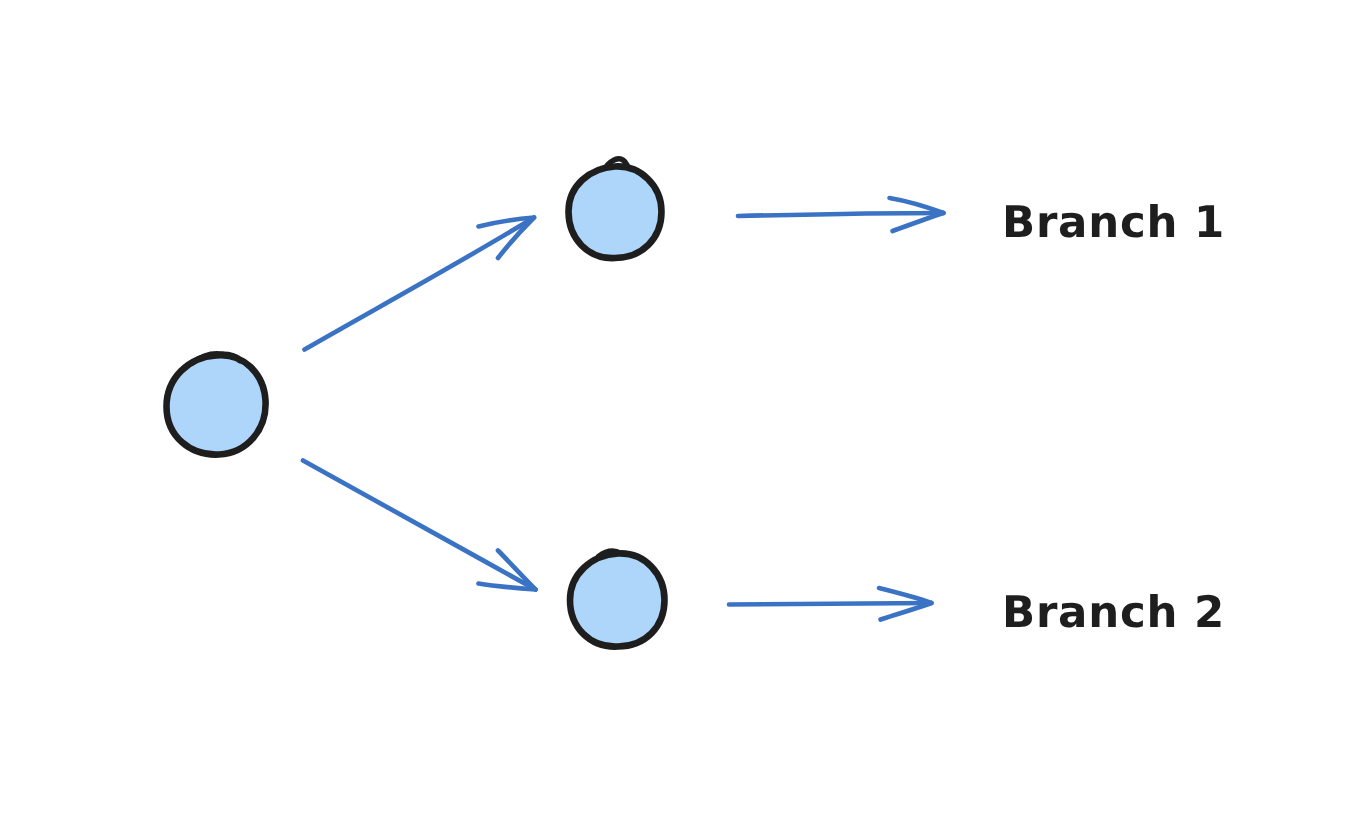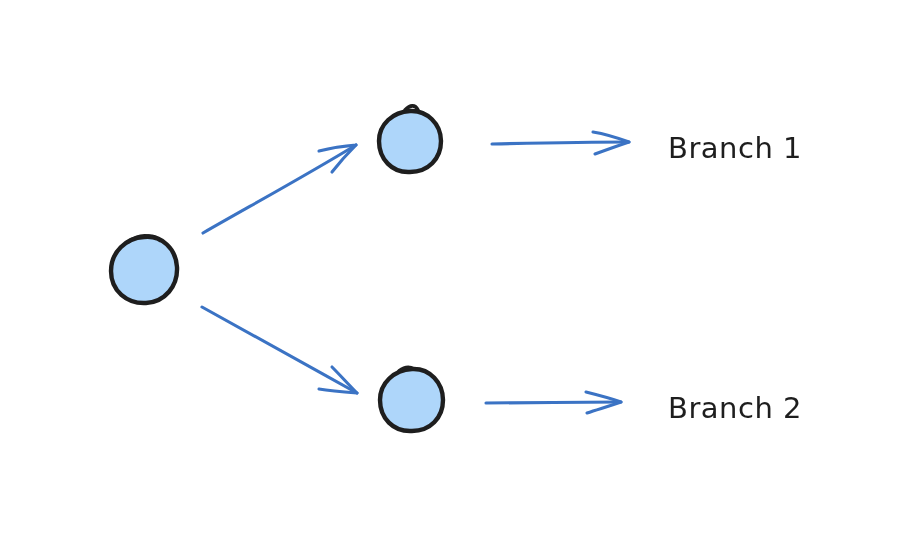--- a/index.html
+++ b/index.html
@@ -7,20 +7,21 @@
     padding: 0;
     width: 904px;
     height: 542px;
     background: var(--background, #ffffff);
     overflow: hidden;
   }
   .canvas-wrap {
     width: 904px;
     height: 542px;
     position: relative;
+    font-weight: bold;
   }
   svg { display: block; }
   .node {
     fill: var(--node-fill, #aed6fa);
     stroke: var(--node-stroke, #1e1e1e);
     stroke-width: 4.4;
     stroke-linecap: round;
     stroke-linejoin: round;
   }
   .node-flick {

